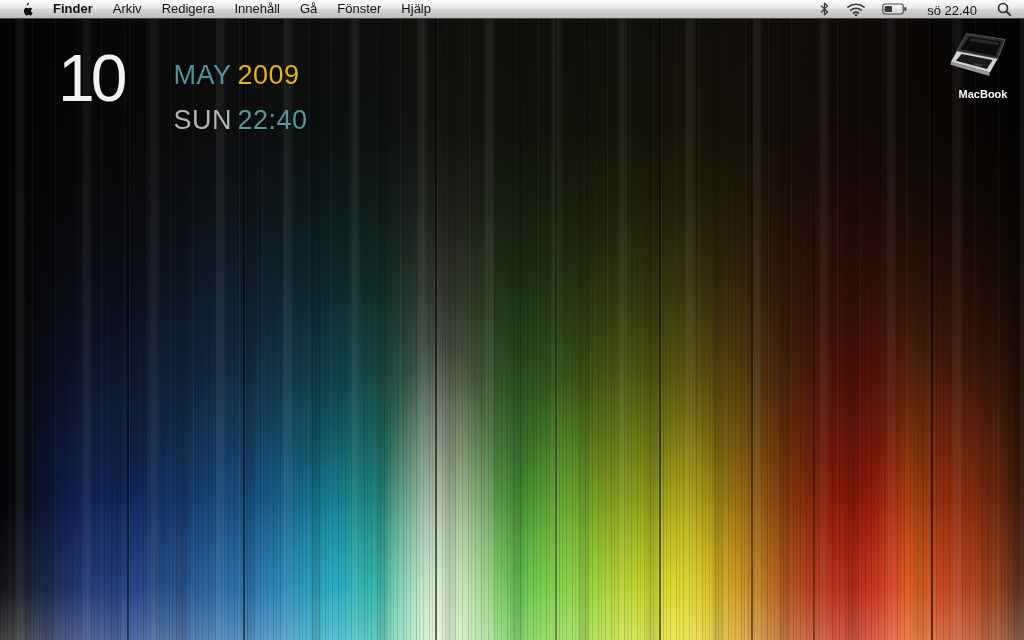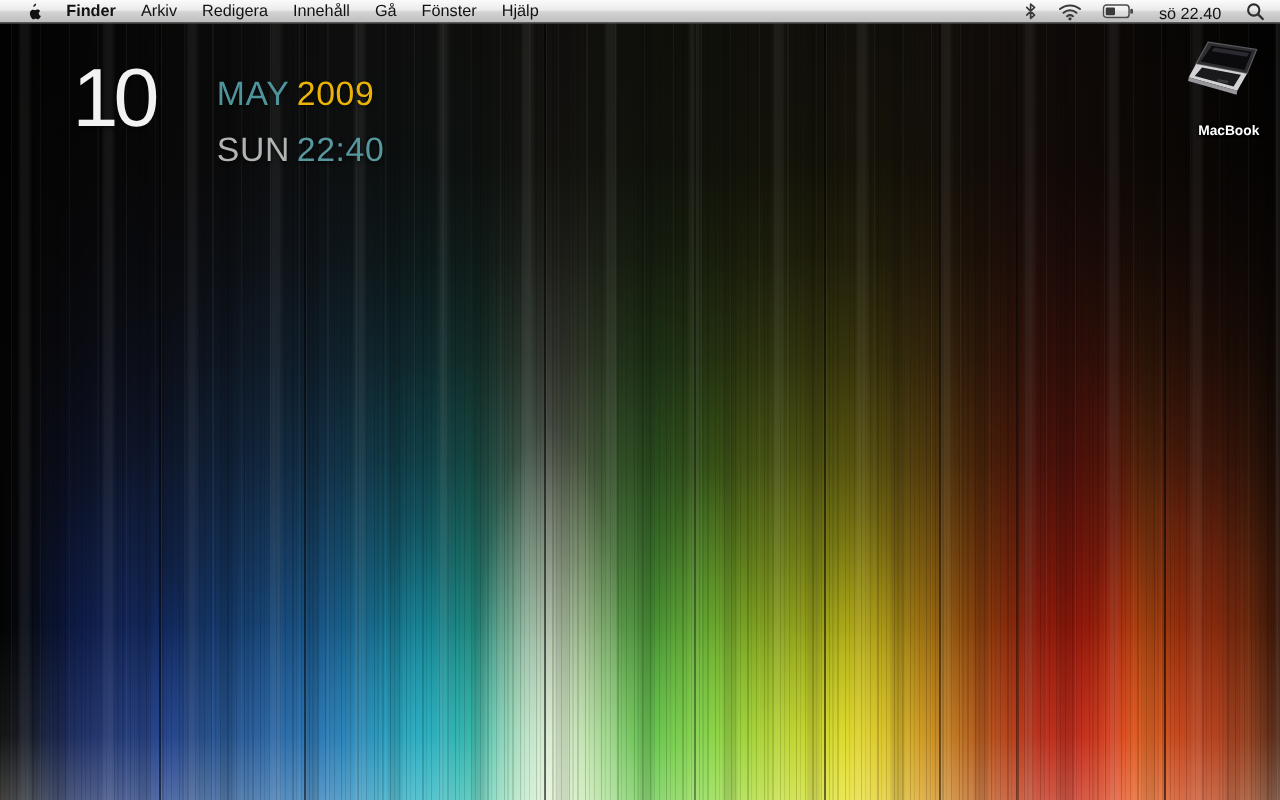--- a/index.html
+++ b/index.html
@@ -88,21 +88,21 @@
   .dw-day { font-size:66px; line-height:56px; color:#f2f2f2; letter-spacing:-4px; }
   .dw-col { display:flex; flex-direction:column; margin-left:6px; margin-top:4px;padding-left:44px; }
   .dw-row { display:flex; align-items:baseline; font-size:27px; line-height:25px; letter-spacing:0.5px; }
   .dw-month, .dw-weekday { width:64px; }
   .dw-month { color:#4f949c; }
   .dw-year  { color:#eab308;margin-top:36px; }
   .dw-weekday { color:#b2b4b4; }
   .dw-time { color:#57979e;margin-top:20px; }
 
   
-  .icon-cell { position:absolute; width:78px; z-index:10; display:flex; flex-direction:column; align-items:center;gap:11px; }
+  .icon-cell { position:absolute; width:78px; z-index:10; display:flex; flex-direction:column; align-items:center; }
   #icon-macbook { left:944px; top:28px; }
   #icon-ipod   { left:944px; top:112px; }
   .icon-art { height:56px; display:flex; align-items:center; justify-content:center; }
   .icon-label { margin-top:4px; font-size:11px; font-weight:bold; color:#fff;
                 text-shadow:0 1px 2px rgba(0,0,0,0.9), 0 0 3px rgba(0,0,0,0.8); }
 </style>
 </head>
 <body>
 
 <div id="desktop">

